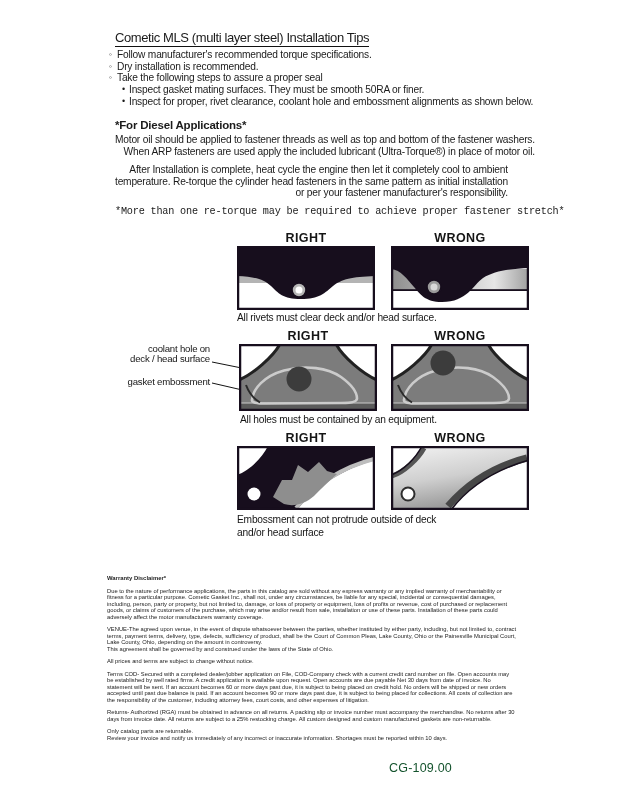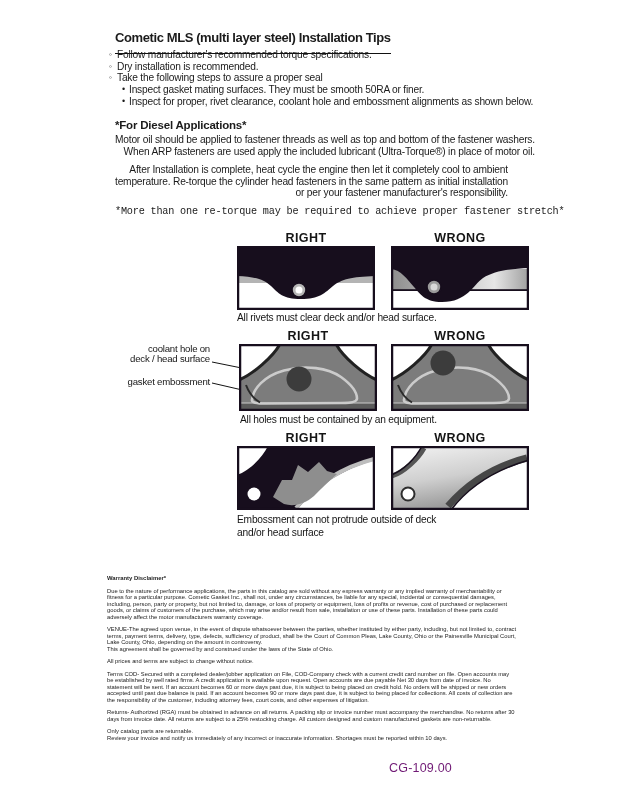--- a/index.html
+++ b/index.html
@@ -3,22 +3,22 @@
 <meta charset="utf-8">
 <style>
   html,body{margin:0;padding:0;background:#ffffff;}
   #page{
     position:relative;width:618px;height:800px;background:#ffffff;overflow:hidden;
     font-family:"Liberation Sans",sans-serif;color:#1b1b1b;
   }
   .abs{position:absolute;}
   
   .title{
-    left:115px;top:30px;font-size:13px;font-weight:bold;letter-spacing:-0.4px;
-    border-bottom:1.6px solid #111;padding-bottom:8px;white-space:nowrap;
+    left:115px;top:30px;font-size:13px;font-weight:normal;letter-spacing:-0.4px;
+    border-bottom:1.6px solid #111;padding-bottom:1px;white-space:nowrap;
   }
   
   .bullets{left:109px;top:49px;font-size:10.2px;letter-spacing:-0.2px;}
   .b-line{height:11.7px;line-height:11.7px;white-space:nowrap;display:flex;align-items:center;}
   .b-mark{display:inline-block;width:8px;font-size:8px;line-height:11.7px;}
   .sub .b-mark{margin-left:13px;width:7px;font-size:9px;}
   
   .diesel-h{left:115px;top:119px;font-size:11.5px;font-weight:bold;letter-spacing:-0.2px;white-space:nowrap;}
   .para{left:115px;font-size:10.2px;letter-spacing:-0.2px;text-align:right;}
   .para div{height:11.7px;line-height:11.7px;white-space:nowrap;}
@@ -27,21 +27,21 @@
   .rw-label{font-size:12.5px;font-weight:600;letter-spacing:0.4px;width:138px;text-align:center;color:#151515;}
   .caption{font-size:10.2px;letter-spacing:-0.2px;color:#151515;white-space:pre-line;line-height:12.5px;}
   .dbox{line-height:0;}
   
   .ann{font-size:9.6px;letter-spacing:-0.2px;line-height:10px;text-align:right;width:114px;white-space:pre-line;color:#151515;}
   
   .disclaimer{left:107px;top:575px;width:410px;font-size:5.8px;line-height:6.5px;letter-spacing:0px;color:#222;}
   .disclaimer h4{margin:0 0 6px 0;font-size:5.9px;font-weight:bold;}
   .disclaimer p{margin:0 0 6px 0;white-space:pre-line;}
   
-  .footer-code{left:389px;top:761px;font-size:12.5px;color:#701a75;letter-spacing:0.2px;}
+  .footer-code{left:389px;top:761px;font-size:12.5px;color:#14532d;letter-spacing:0.2px;}
 </style>
 </head>
 <body>
 
 <div id="page">
 
   <div class="abs title">Cometic MLS (multi layer steel) Installation Tips</div>
 
   <div class="abs bullets">
     <div class="b-line">

